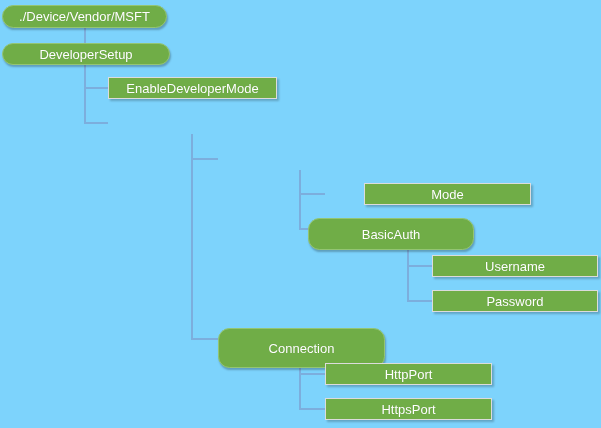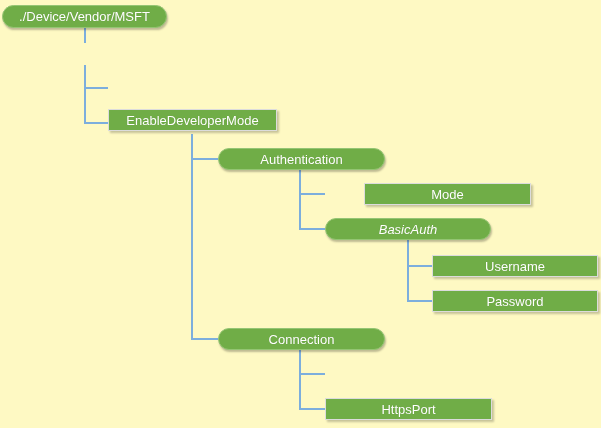--- a/index.html
+++ b/index.html
@@ -7,21 +7,21 @@
     --node-text: #FFFFFF;
     --connector: #7CAEDD;
   }
   * { margin: 0; padding: 0; box-sizing: border-box; }
   html, body { background: #ffffff; }
   body { font-family: "Liberation Sans", sans-serif; }
   .canvas {
     position: relative;
     width: 601px;
     height: 428px;
-    background: #fef9c3;
+    background: #7dd3fc;
     overflow: hidden;
   }
   .node {
     position: absolute;
     display: flex;
     align-items: center;
     justify-content: center;
     background: var(--node-fill);
     color: var(--node-text);
     font-size: 13px;
@@ -59,22 +59,23 @@
   <div class="line" style="left:299px; top:193px; width:26px; height:2px;"></div>
   <div class="line" style="left:299px; top:228px; width:26px; height:2px;"></div>
   <div class="line" style="left:407px; top:240px; width:2px;  height:62px;"></div>
   <div class="line" style="left:407px; top:265px; width:25px; height:2px;"></div>
   <div class="line" style="left:407px; top:300px; width:25px; height:2px;"></div>
   <div class="line" style="left:299px; top:350px; width:2px;  height:60px;"></div>
   <div class="line" style="left:299px; top:373px; width:26px; height:2px;"></div>
   <div class="line" style="left:299px; top:408px; width:26px; height:2px;"></div>
 
   <div class="node pill" style="left:2px;   top:5px;   width:165px; height:23px;">./Device/Vendor/MSFT</div>
-  <div class="node rect" style="left:108px; top:77px;  width:169px; height:22px;margin-top:32px;">EnableDeveloperMode</div>
-  <div class="node pill" style="left:218px; top:148px; width:167px; height:22px;">Authentication</div>
+  <div class="node pill" style="left:2px;   top:43px;  width:168px; height:22px;">DeveloperSetup</div>
+  <div class="node rect" style="left:108px; top:77px;  width:169px; height:22px;">EnableDeveloperMode</div>
   <div class="node rect" style="left:325px; top:183px; width:167px; height:22px;margin-left:39px;">Mode</div>
-  <div class="node pill" style="left:325px; top:218px; width:166px; height:22px;font-style:italic;">BasicAuth</div>
+  <div class="node pill" style="left:308px; top:218px; width:166px; height:32px;">BasicAuth</div>
   <div class="node rect" style="left:432px; top:290px; width:166px; height:22px;">Password</div>
   <div class="node rect" style="left:432px; top:255px; width:166px; height:22px;">Username</div>
-  <div class="node pill" style="left:218px; top:328px; width:167px; height:22px;">Connection</div>
+  <div class="node pill" style="left:218px; top:328px; width:167px; height:40px;">Connection</div>
+  <div class="node rect" style="left:325px; top:363px; width:167px; height:22px;">HttpPort</div>
   <div class="node rect" style="left:325px; top:398px; width:167px; height:22px;">HttpsPort</div>
 
 </div>
 
 </body></html>

